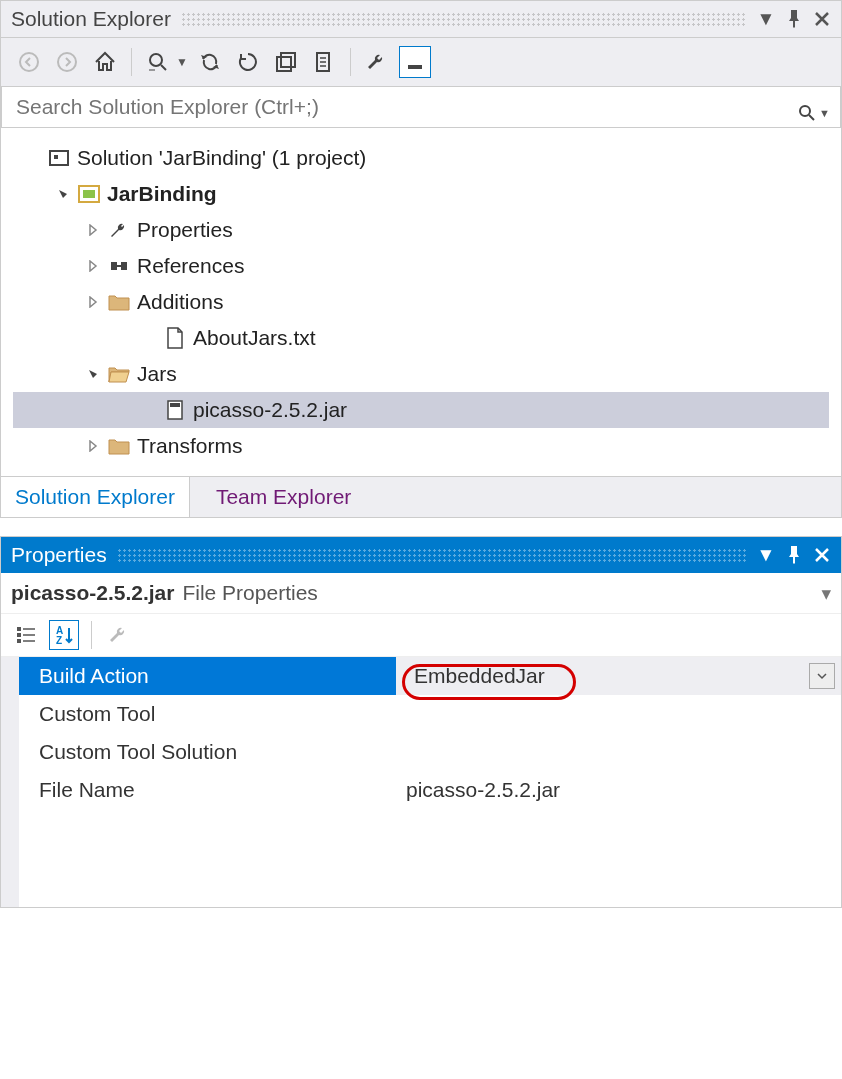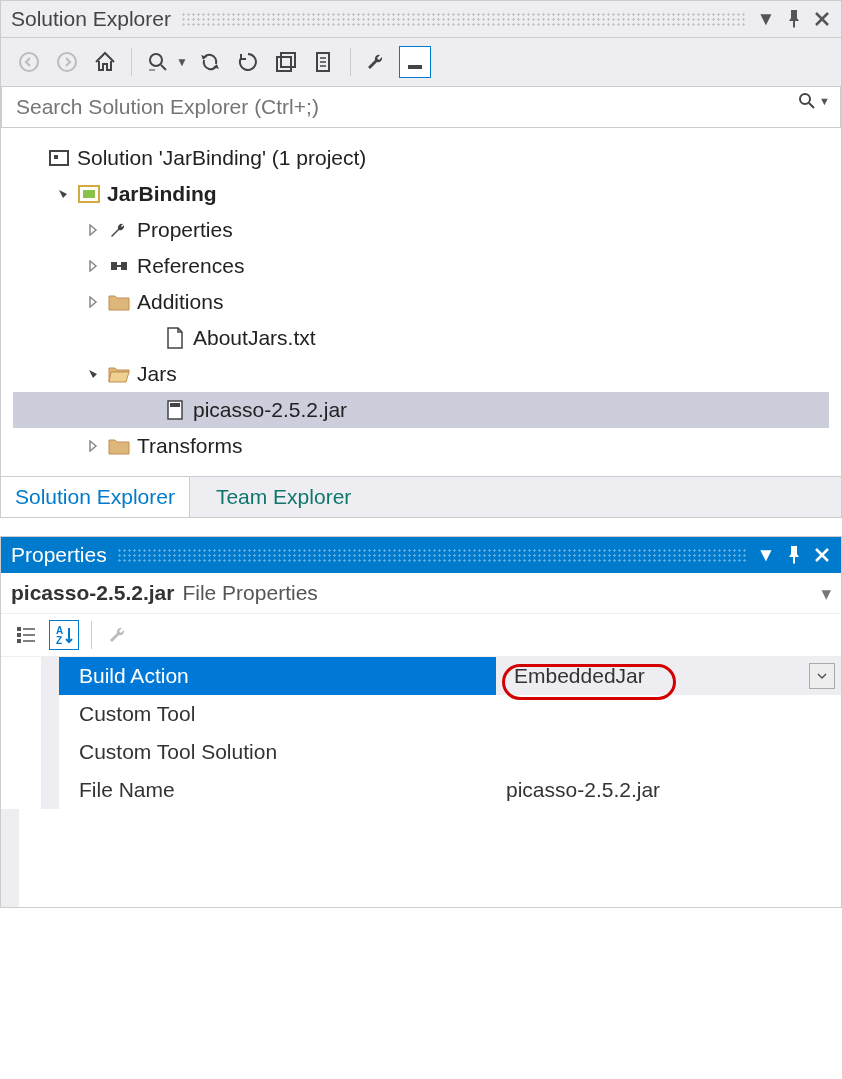--- a/index.html
+++ b/index.html
@@ -14,41 +14,41 @@
 .ctl-icon { width: 18px; height: 18px; display: flex; align-items: center; justify-content: center; cursor: pointer; color: #555; }
 
 
 .toolbar { display: flex; align-items: center; padding: 8px 12px; gap: 6px; background: #eeeef2; }
 .tb-btn { width: 32px; height: 32px; display: flex; align-items: center; justify-content: center; cursor: pointer; color: #555; }
 .tb-btn.disabled { color: #bbb; }
 .tb-sep { width: 1px; height: 28px; background: #ccc; margin: 0 4px; }
 .tb-btn.selected { border: 1px solid #007acc; background: #fff; }
 
 
-.search-box { display: flex; align-items: flex-start; border: 1px solid #ccc; padding: 4px 10px; background: #fff; }
+.search-box { display: flex; align-items: flex-end; border: 1px solid #ccc; padding: 4px 10px; background: #fff; }
 .search-input { flex: 1; border: none; outline: none; font-size: 21px; color: #999; padding: 4px; font-family: inherit; }
 .search-icon { color: #555; display: flex; align-items: center; gap: 2px; }
 
 
 .tree { padding: 12px 12px; background: #fff; font-size: 21px; }
 .tree-row { display: flex; align-items: center; height: 36px; padding-left: 12px; gap: 6px; }
 .tree-row.selected { background: #cccedb; }
 .expander { width: 16px; height: 16px; display: flex; align-items: center; justify-content: center; cursor: pointer; }
 .tree-icon { width: 24px; height: 24px; display: flex; align-items: center; justify-content: center; }
 .tree-label { color: #222; white-space: nowrap; }
 .tree-label.bold { font-weight: bold; }
 .indent-1 { padding-left: 42px; }
 .indent-2 { padding-left: 72px; }
 .indent-3 { padding-left: 150px; }
 
 
 .tabs { display: flex; background: #eeeef2; border-top: 1px solid #ccc; }
 .tab { padding: 8px 14px; font-size: 21px; cursor: pointer; }
 .tab.active { background: #fff; color: #007acc; border-right: 1px solid #ccc; }
-.tab.inactive { color: #0f766e; padding-left: 26px; }
+.tab.inactive { color: #701a75; padding-left: 26px; }
 
 
 .props-panel { margin-top: 18px; border: 1px solid #ccc; }
 .props-header { display: flex; align-items: center; padding: 6px 10px; background: #007acc; color: #fff; }
 .props-title { font-size: 21px; }
 .props-header .drag-dots { background-image: radial-gradient(circle, #66b0e0 1px, transparent 1.2px); opacity: 0.9; }
 .props-header .ctl-icon { color: #fff; }
 
 .props-subheader { display: flex; align-items: center; padding: 8px 10px; background: #fff; border-bottom: 1px solid #eee; }
 .props-filename { font-weight: bold; font-size: 21px; color: #333; margin-right: 8px; }
@@ -57,21 +57,21 @@
 .mini-arrow { color: #777; cursor: pointer; }
 
 
 .props-toolbar { display: flex; align-items: center; padding: 6px 10px; gap: 8px; background: #fff; border-bottom: 1px solid #eee; }
 .ptb-btn { width: 30px; height: 30px; display: flex; align-items: center; justify-content: center; cursor: pointer; }
 .ptb-btn.selected { border: 1px solid #007acc; }
 
 
 .prop-grid { background: #fff; }
 .prop-row { display: flex; height: 38px; align-items: stretch; }
-.prop-label { width: 455px; padding: 6px 10px 6px 20px; color: #333; font-size: 21px; border-left: 18px solid #eeeef2; display: flex; align-items: center; margin-left: 40px; }
+.prop-label { width: 395px; padding: 6px 10px 6px 20px; color: #333; font-size: 21px; border-left: 18px solid #eeeef2; display: flex; align-items: center; }
 .prop-value { flex: 1; padding: 6px 10px; color: #333; font-size: 21px; display: flex; align-items: center; position: relative; }
 .prop-row.selected .prop-label { background: #0078d7; color: #fff; }
 .prop-row.selected .prop-value { background: #eeeef2; }
 .prop-row.disabled .prop-label, .prop-row.disabled .prop-value { color: #999; }
 .dropdown-arrow { position: absolute; right: 6px; top: 6px; width: 26px; height: 26px; border: 1px solid #aaa; background: #eee; display: flex; align-items: center; justify-content: center; cursor: pointer; }
 .prop-footer { height: 98px; border-left: 18px solid #eeeef2; background: #fff; }
 
 
 .red-highlight { position: absolute; border: 3px solid #d40000; border-radius: 18px; width: 174px; height: 36px; left: -4px; top: 0px; pointer-events: none; }
 .value-inner { position: relative; padding: 0 8px; }

